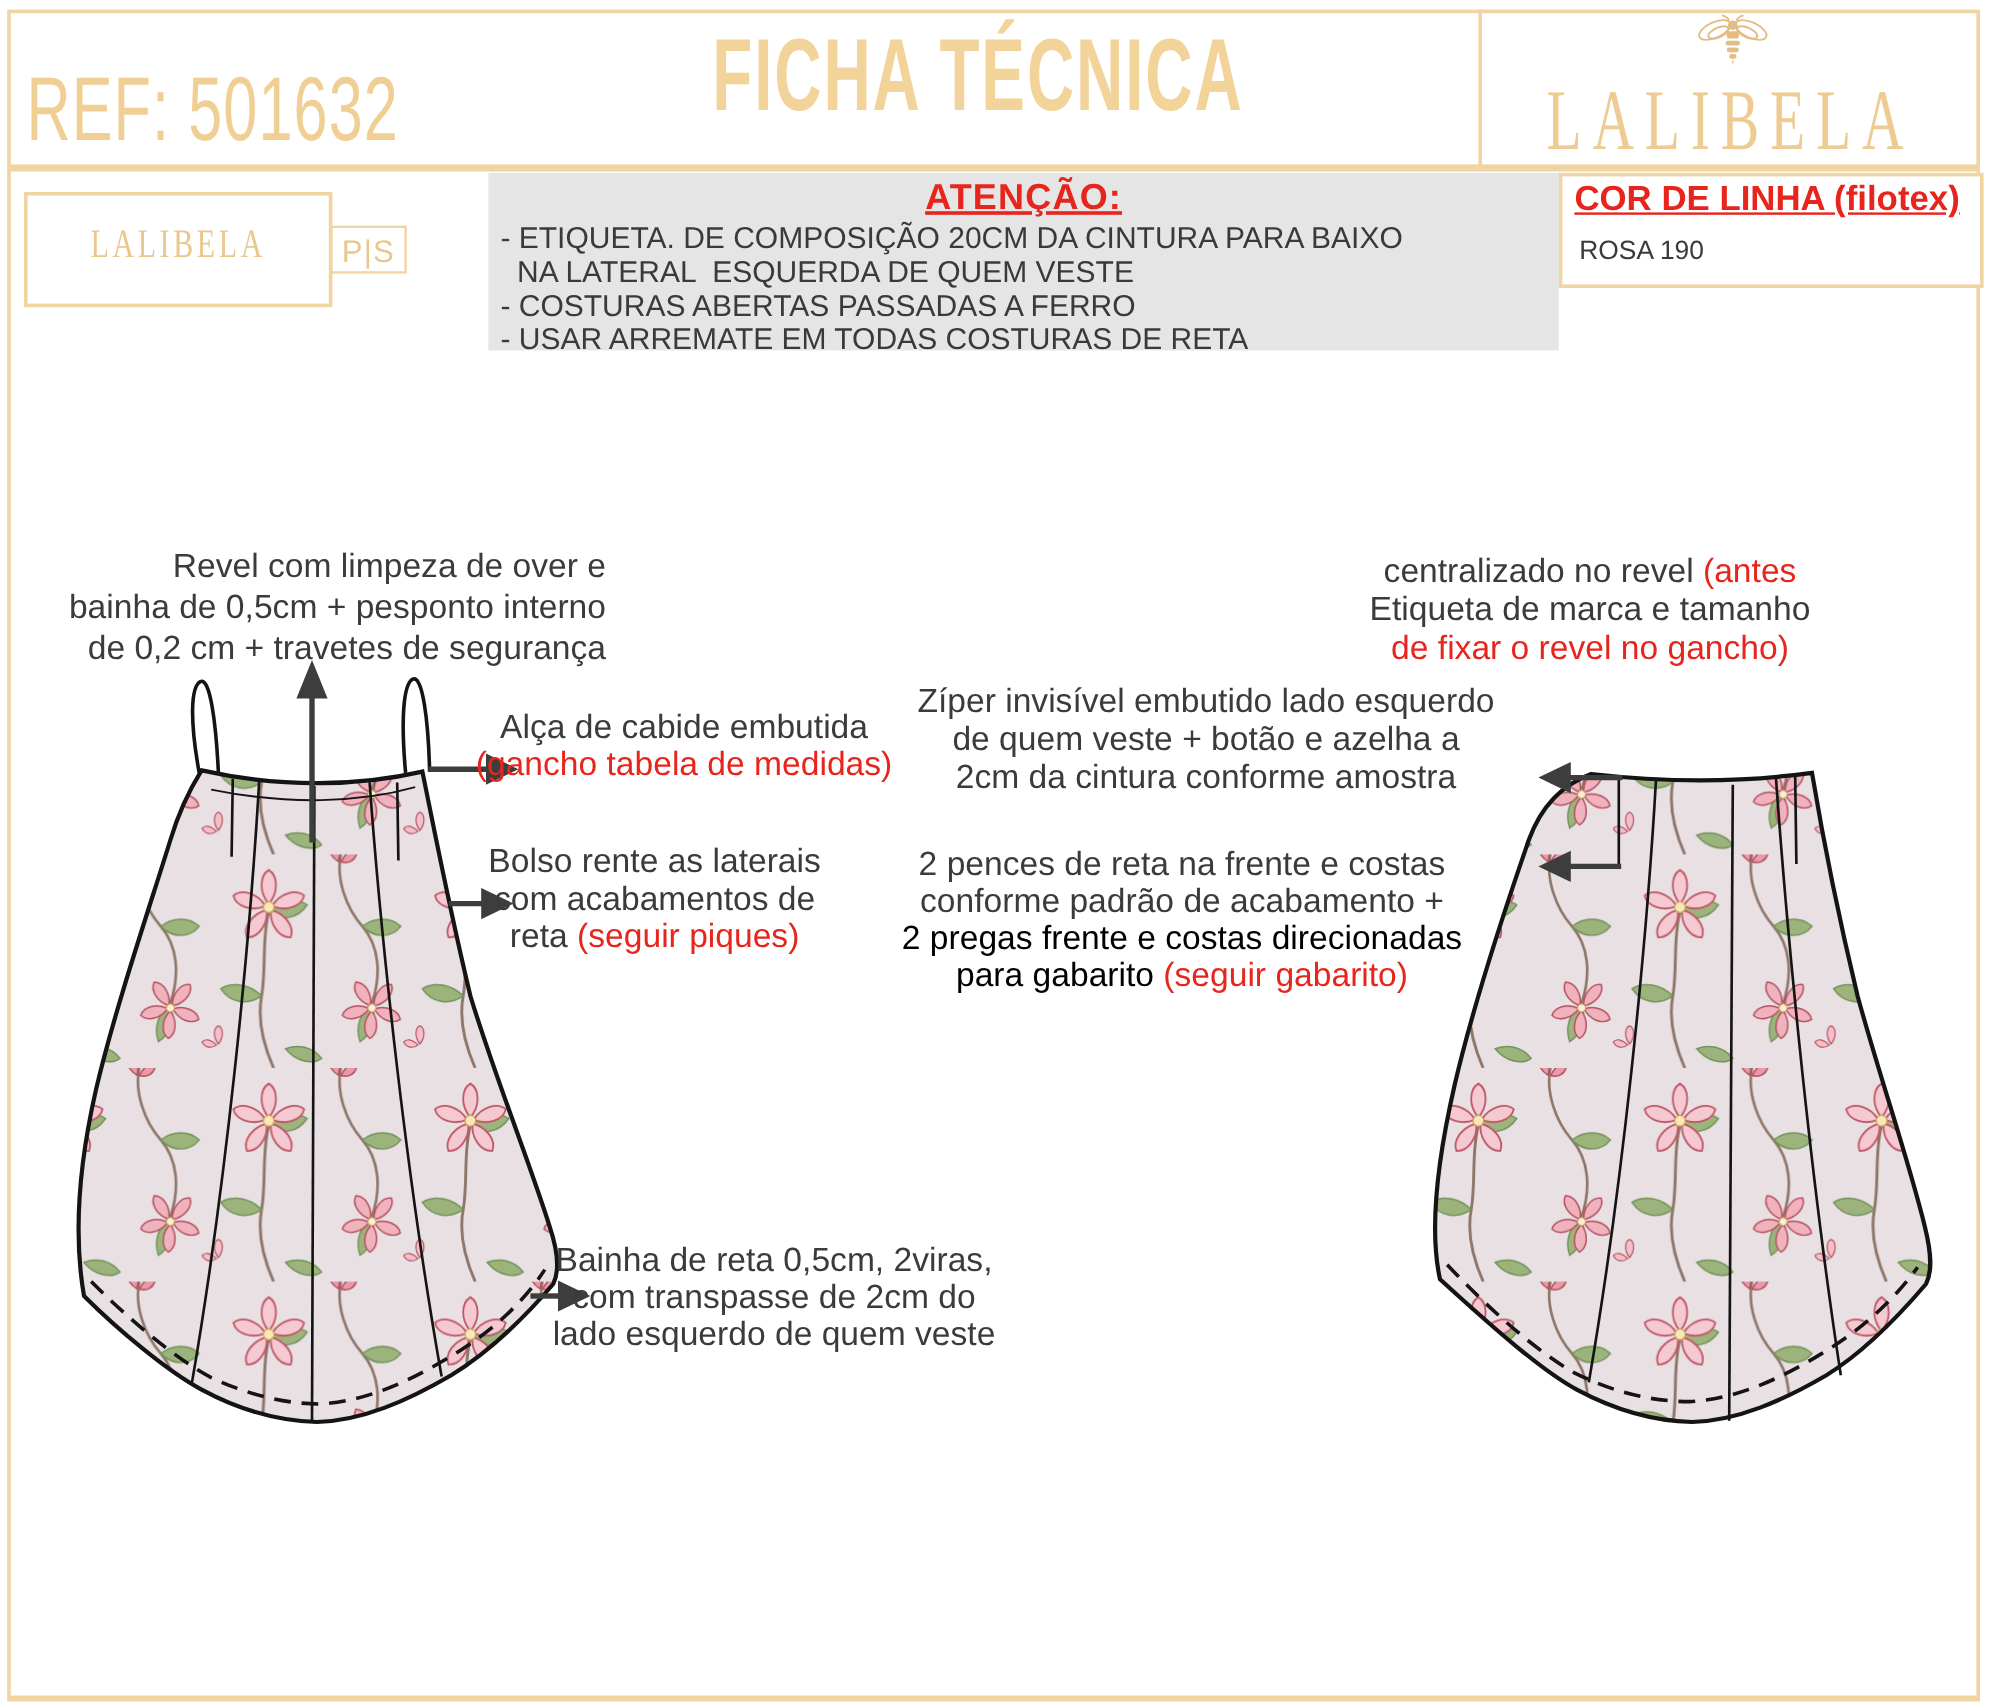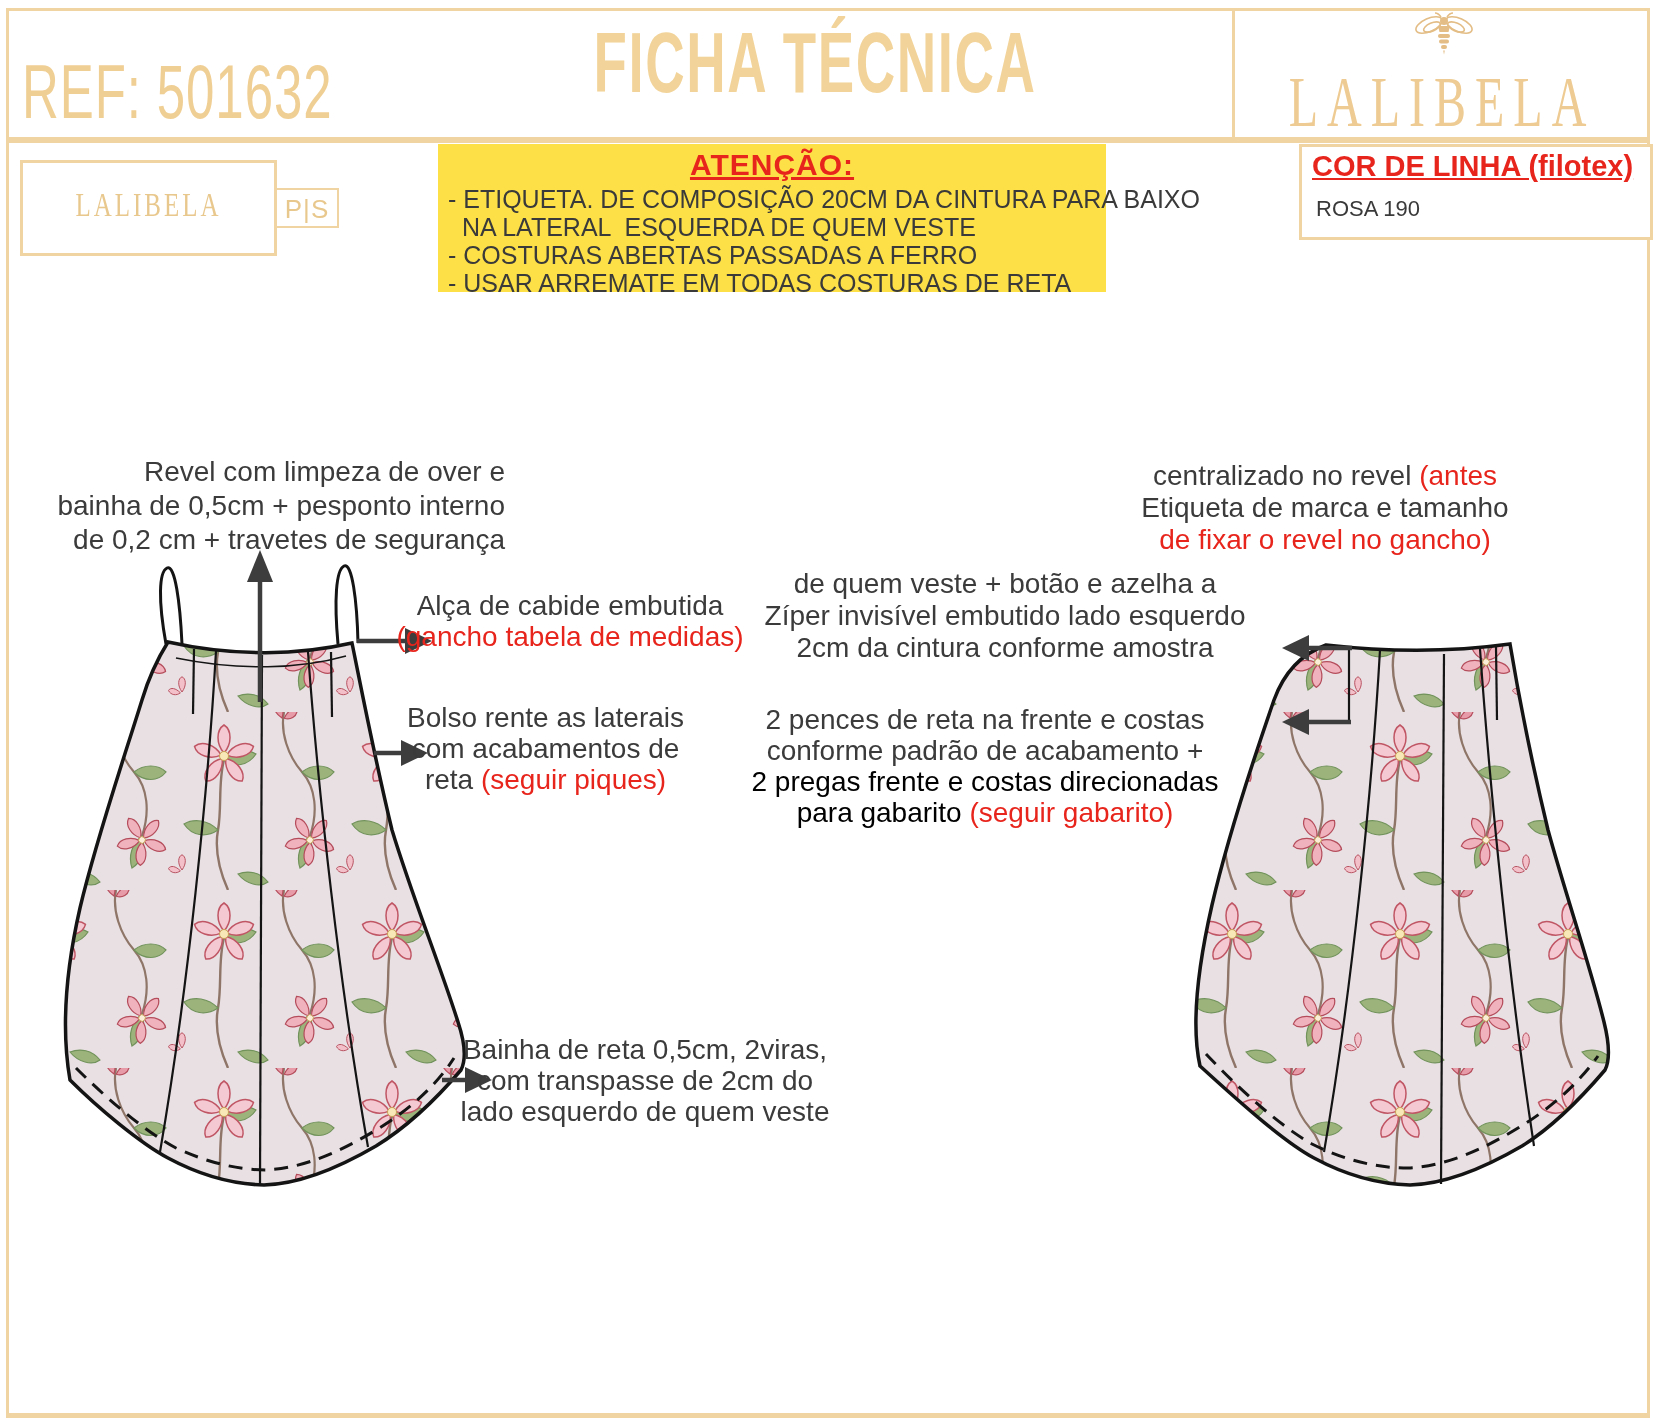--- a/index.html
+++ b/index.html
@@ -26,21 +26,21 @@
 
   
   .brand-box{left:20px;top:160px;width:257px;height:96px;border:3px solid #f0d5a2;box-sizing:border-box;}
   .brand-box-text{left:20px;top:186px;width:257px;text-align:center;
                   font-family:"Liberation Serif",serif;font-size:25px;letter-spacing:3px;color:#e9c88e;
                   transform:scaleY(1.35);transform-origin:50% 0;}
   .size-box{left:275px;top:188px;width:64px;height:40px;border:2px solid #f0d5a2;box-sizing:border-box;}
   .size-box-text{left:275px;top:194px;width:64px;text-align:center;font-size:26px;color:#e9c88e;letter-spacing:1px;}
 
   
-  .attention-box{left:438px;top:144px;width:668px;height:148px;background:#fde047;box-sizing:border-box;padding-top:4px;}
+  .attention-box{left:407px;top:144px;width:892px;height:148px;background:#e5e5e5;box-sizing:border-box;padding-top:4px;}
   .attention-title{text-align:center;font-size:30px;font-weight:700;color:#e8251d;text-decoration:underline;
                    letter-spacing:1px;}
   .attention-lines{margin-top:3px;padding-left:10px;font-size:25px;line-height:28px;color:#3a3a3a;white-space:pre;}
 
   
   .thread-box{left:1299px;top:144px;width:354px;height:96px;border:3px solid #f0d5a2;background:#fff;box-sizing:border-box;}
   .thread-title{left:1312px;top:150px;font-size:29px;font-weight:700;color:#e8251d;text-decoration:underline;white-space:nowrap;}
   .thread-value{left:1316px;top:196px;font-size:22px;color:#3a3a3a;}
 
   
@@ -247,22 +247,22 @@
       <div class="ann-line"><span>Bainha de reta 0,5cm, 2viras,</span></div>
       <div class="ann-line"><span>com transpasse de 2cm do</span></div>
       <div class="ann-line"><span>lado esquerdo de quem veste</span></div>
     </div>
   <div class="ann ann-etiqueta lh32">
       <div class="ann-line"><span>centralizado no revel </span><span class="seg-red">(antes</span></div>
       <div class="ann-line"><span>Etiqueta de marca e tamanho</span></div>
       <div class="ann-line"><span class="seg-red">de fixar o revel no gancho)</span></div>
     </div>
   <div class="ann ann-ziper lh32">
+      <div class="ann-line"><span>Zíper invisível embutido lado esquerdo</span></div>
       <div class="ann-line"><span>de quem veste + botão e azelha a</span></div>
-      <div class="ann-line"><span>Zíper invisível embutido lado esquerdo</span></div>
       <div class="ann-line"><span>2cm da cintura conforme amostra</span></div>
     </div>
   <div class="ann ann-pences lh31">
       <div class="ann-line"><span>2 pences de reta na frente e costas</span></div>
       <div class="ann-line"><span>conforme padrão de acabamento +</span></div>
       <div class="ann-line"><span class="seg-black">2 pregas frente e costas direcionadas</span></div>
       <div class="ann-line"><span class="seg-black">para gabarito </span><span class="seg-red">(seguir gabarito)</span></div>
     </div>
 
 </div>

